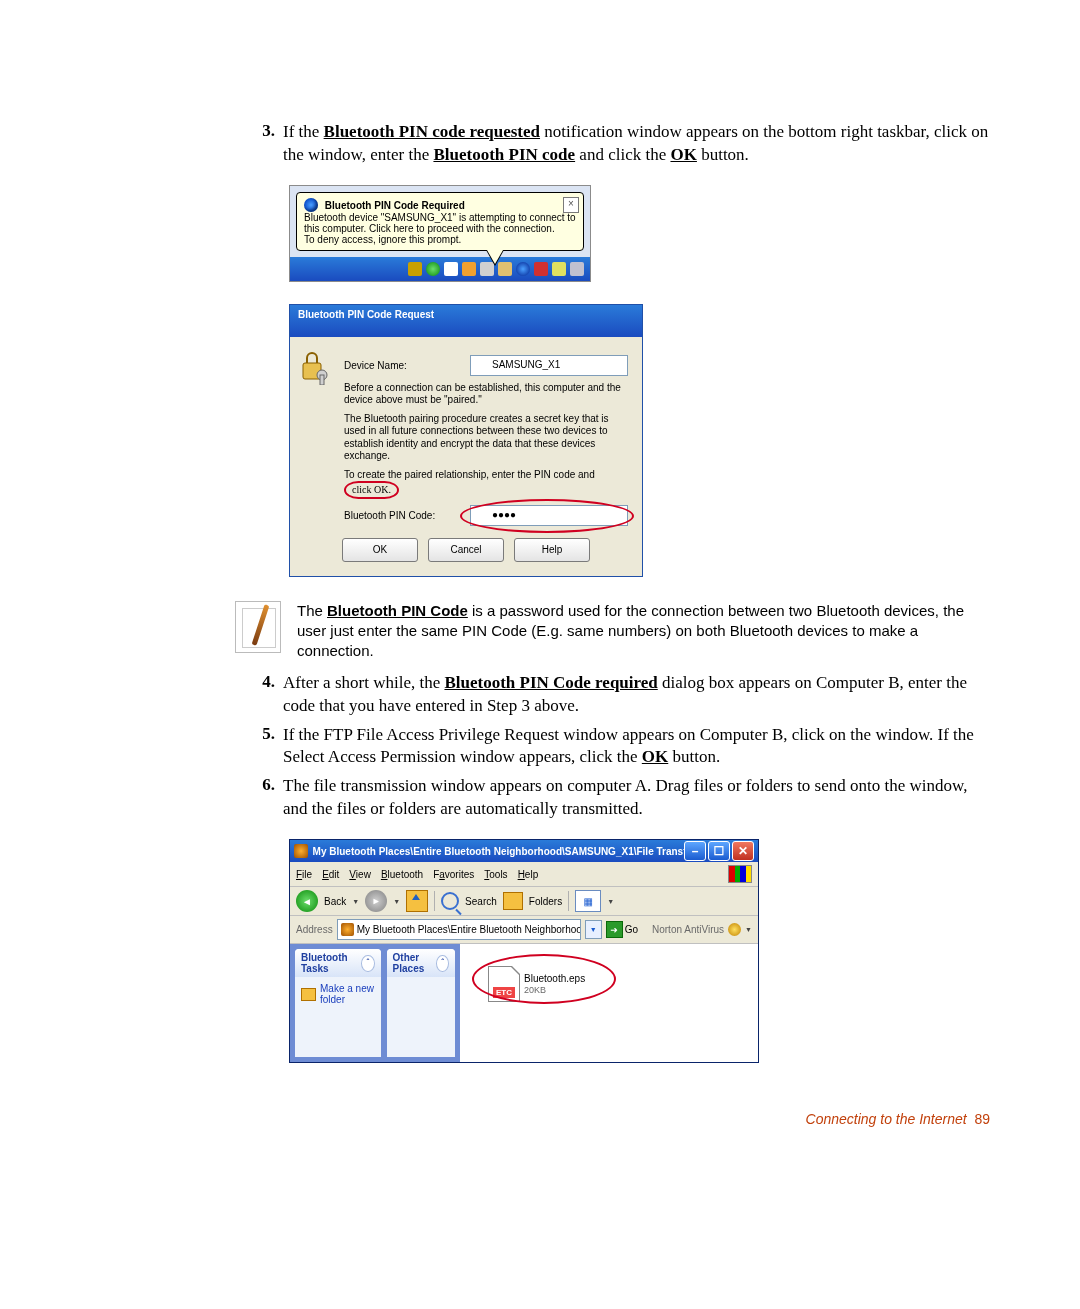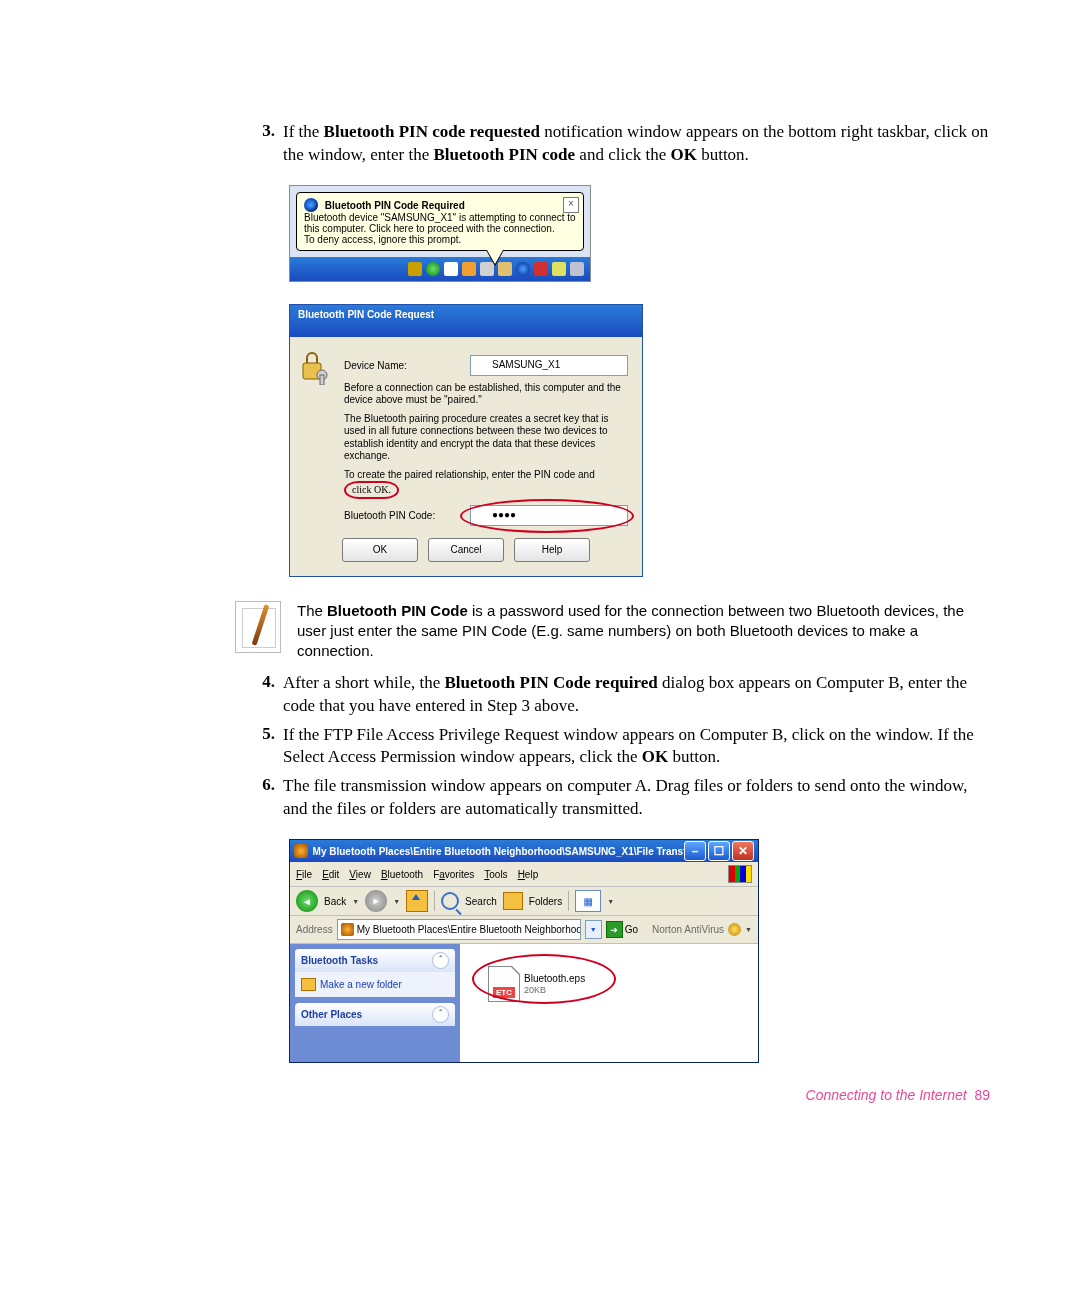--- a/index.html
+++ b/index.html
@@ -18,21 +18,21 @@
     margin:6px 0;
   }
   .num{
     width:40px;
     flex:0 0 40px;
     text-align:right;
     padding-right:8px;
     font-weight:bold;
   }
   .body-text{flex:1;line-height:1.35;}
-  b{font-weight:bold;}
+  b{font-weight:bold;text-decoration:underline;}
 
   
   .balloon-shot{
     width:300px;
     margin:18px 0 12px 54px;
     border:1px solid #8b8b8b;
     background:#dbe4f3;
     font-family:Tahoma,Arial,sans-serif;
     font-size:10px;
     position:relative;
@@ -181,21 +181,21 @@
     background:radial-gradient(circle,#ffb030,#a05000);border-radius:2px;flex:0 0 13px;}
   .addr-drop{width:15px;height:17px;border:1px solid #7f9db9;background:#e8f0ff;
     display:flex;align-items:center;justify-content:center;font-size:7px;color:#1a5bd0;}
   .go{display:flex;align-items:center;gap:2px;}
   .go-arr{width:15px;height:15px;background:#2a9a2a;border:1px solid #0a6a0a;
     display:flex;align-items:center;justify-content:center;color:#fff;font-size:9px;}
   .norton{color:#6a6a6a;}
   .norton-ico{width:13px;height:13px;background:radial-gradient(circle,#ffe060,#c08000);
     border-radius:50%;display:inline-block;vertical-align:-2px;}
   .ex-main{display:flex;height:118px;}
-  .sidepane{width:160px;background:#6e8cd4;padding:5px;display:flex;flex-direction:column;gap:6px;}
+  .sidepane{width:160px;background:#6e8cd4;padding:5px;display:flex;gap:6px;}
   .task-box{background:#eef3fb;border-radius:4px 4px 0 0;overflow:hidden;font-size:10px;}
   .task-hd{background:linear-gradient(#fff,#d8e4f8);color:#2040a0;font-weight:bold;
     padding:3px 6px;display:flex;justify-content:space-between;align-items:center;}
   .task-hd .chev{width:15px;height:15px;border:1px solid #a8bce0;background:#fff;
     border-radius:50%;font-size:8px;line-height:12px;text-align:center;color:#2040a0;}
   .task-body{padding:4px 6px;}
   .task-link{color:#1a3ebc;margin:2px 0;display:flex;align-items:center;gap:4px;}
   .mini-folder{width:13px;height:11px;background:#f5c040;border:1px solid #b07000;flex:0 0 13px;}
   .mini-doc{width:11px;height:13px;background:#fff;border:1px solid #888;flex:0 0 11px;position:relative;}
   .mini-doc::after{content:"";position:absolute;right:-1px;top:-1px;width:0;height:0;
@@ -210,21 +210,21 @@
     border-left:8px solid transparent;border-top:8px solid #fff;
     filter:drop-shadow(-1px 1px 0 #888);}
   .file-ico .etc{background:#ef4444;padding:1px 3px;margin-bottom:3px;}
   .file-lbls{font-size:10px;line-height:1.15;}
   .file-lbls .sub{color:#6a6a6a;font-size:9px;}
   .red-oval2{position:absolute;left:12px;top:10px;width:140px;height:46px;
     border:2px solid #d00020;border-radius:50%/50%;pointer-events:none;}
 
   .footer{
     font-family:Arial,Helvetica,sans-serif;font-style:italic;font-size:14px;
-    text-align:right;margin-top:24px;color:#ec4899;
+    text-align:right;margin-top:48px;color:#c2410c;
   }
 </style>
 </head>
 <body>
 
 <div class="page">
 
   <div class="ol-item">
     <div class="num">3.</div>
     <div class="body-text">

